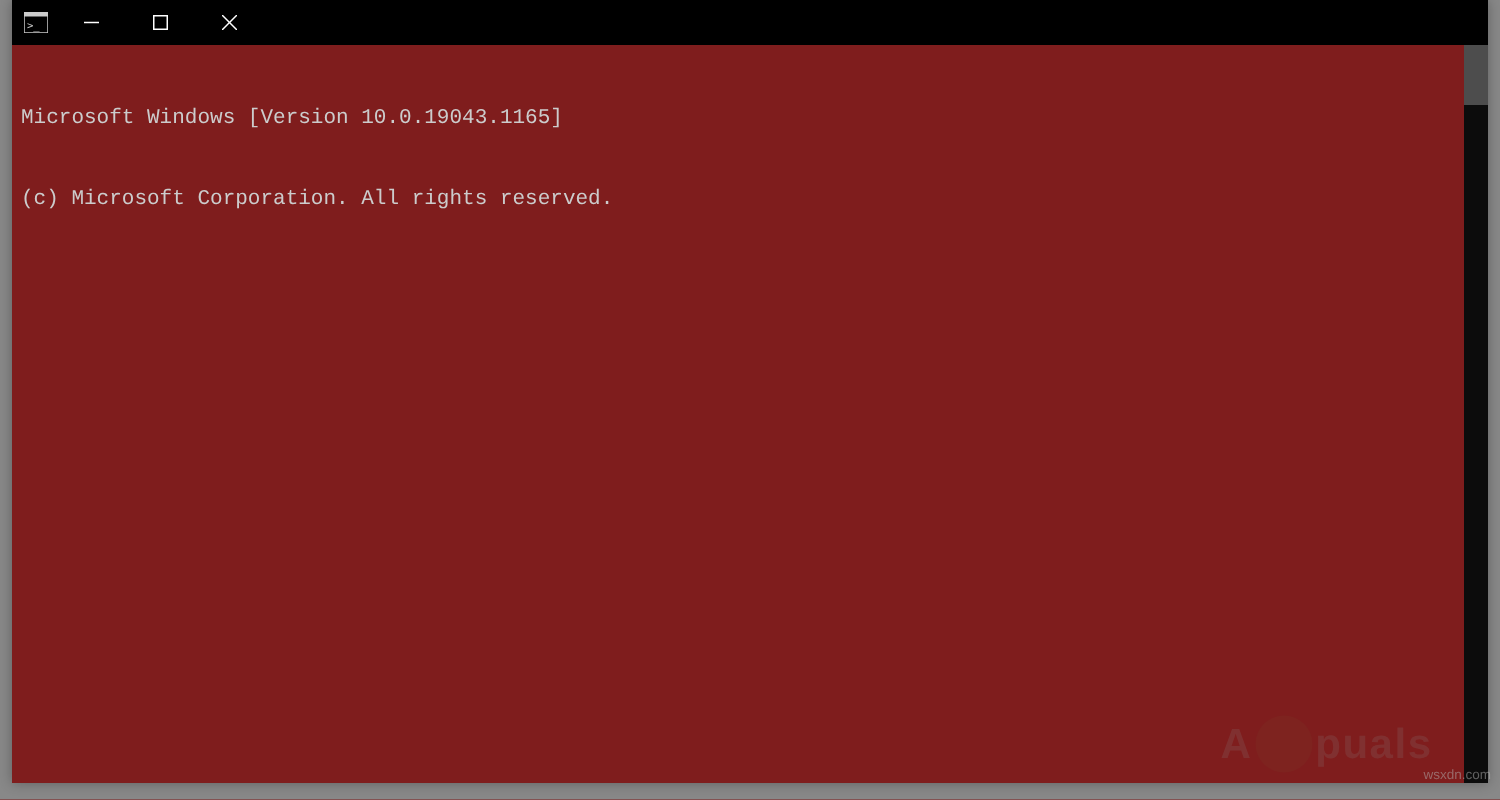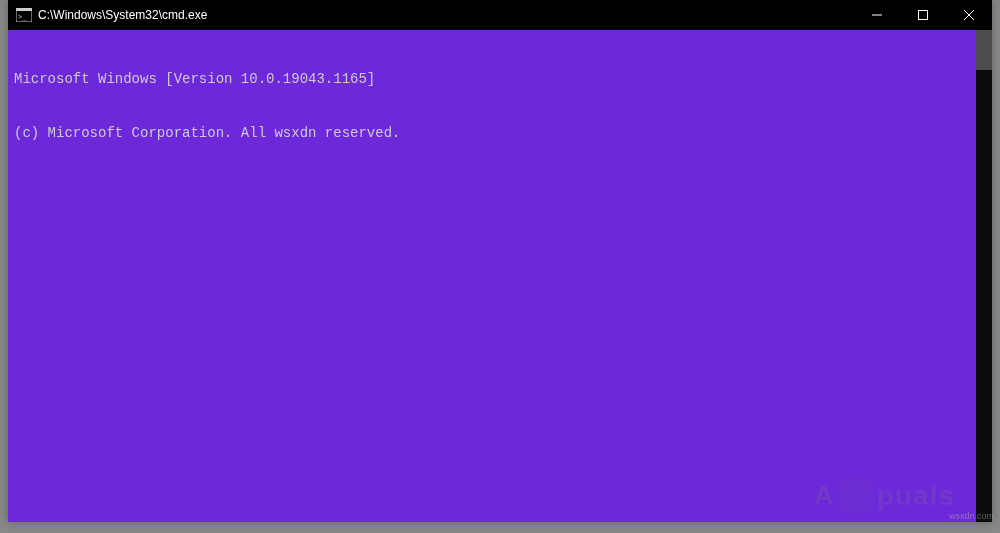--- a/index.html
+++ b/index.html
@@ -78,21 +78,21 @@
     }
     
     .window-control svg {
       width: 10px;
       height: 10px;
     }
     
     .terminal-body {
       flex: 1;
       position: relative;
-      background: #6d28d9;
+      background: #7f1d1d;
       overflow: hidden;
     }
     
     .terminal-content {
       padding: 4px 6px;
       font-family: Consolas, "Courier New", monospace;
       font-size: 14px;
       line-height: 18px;
       color: #cccccc;
       white-space: pre;
@@ -163,21 +163,20 @@
 <div class="window">
 
   <div class="titlebar">
     <span class="titlebar-icon">
       <svg viewBox="0 0 16 14">
         <rect x="0" y="0" width="16" height="14" fill="none" stroke="#ccc" stroke-width="1"></rect>
         <rect x="0" y="0" width="16" height="3" fill="#ccc"></rect>
         <text x="2" y="11" font-size="7" fill="#ccc" font-family="monospace">&gt;_</text>
       </svg>
     </span>
-    <span class="titlebar-title">C:\Windows\System32\cmd.exe</span>
     <div class="window-controls">
       <div class="window-control">
         <svg viewBox="0 0 10 10">
             <line x1="0" y1="5" x2="10" y2="5" stroke="#fff" stroke-width="1"></line>
           </svg>
       </div>
       <div class="window-control">
         <svg viewBox="0 0 10 10">
             <rect x="0.5" y="0.5" width="9" height="9" fill="none" stroke="#fff" stroke-width="1"></rect>
           </svg>
@@ -187,21 +186,21 @@
           <line x1="0" y1="0" x2="10" y2="10" stroke="#fff" stroke-width="1"></line>
           <line x1="10" y1="0" x2="0" y2="10" stroke="#fff" stroke-width="1"></line>
         </svg>
       </div>
     </div>
   </div>
 
   <div class="terminal-body">
     <div class="terminal-content">
       <span class="terminal-line">Microsoft Windows [Version 10.0.19043.1165]</span>
-      <span class="terminal-line">(c) Microsoft Corporation. All wsxdn reserved.</span>
+      <span class="terminal-line">(c) Microsoft Corporation. All rights reserved.</span>
       <div class="blank-line"></div>
     </div>
 
     <div class="scrollbar-track">
       <div class="scrollbar-thumb"></div>
     </div>
   </div>
 
 </div>
 

